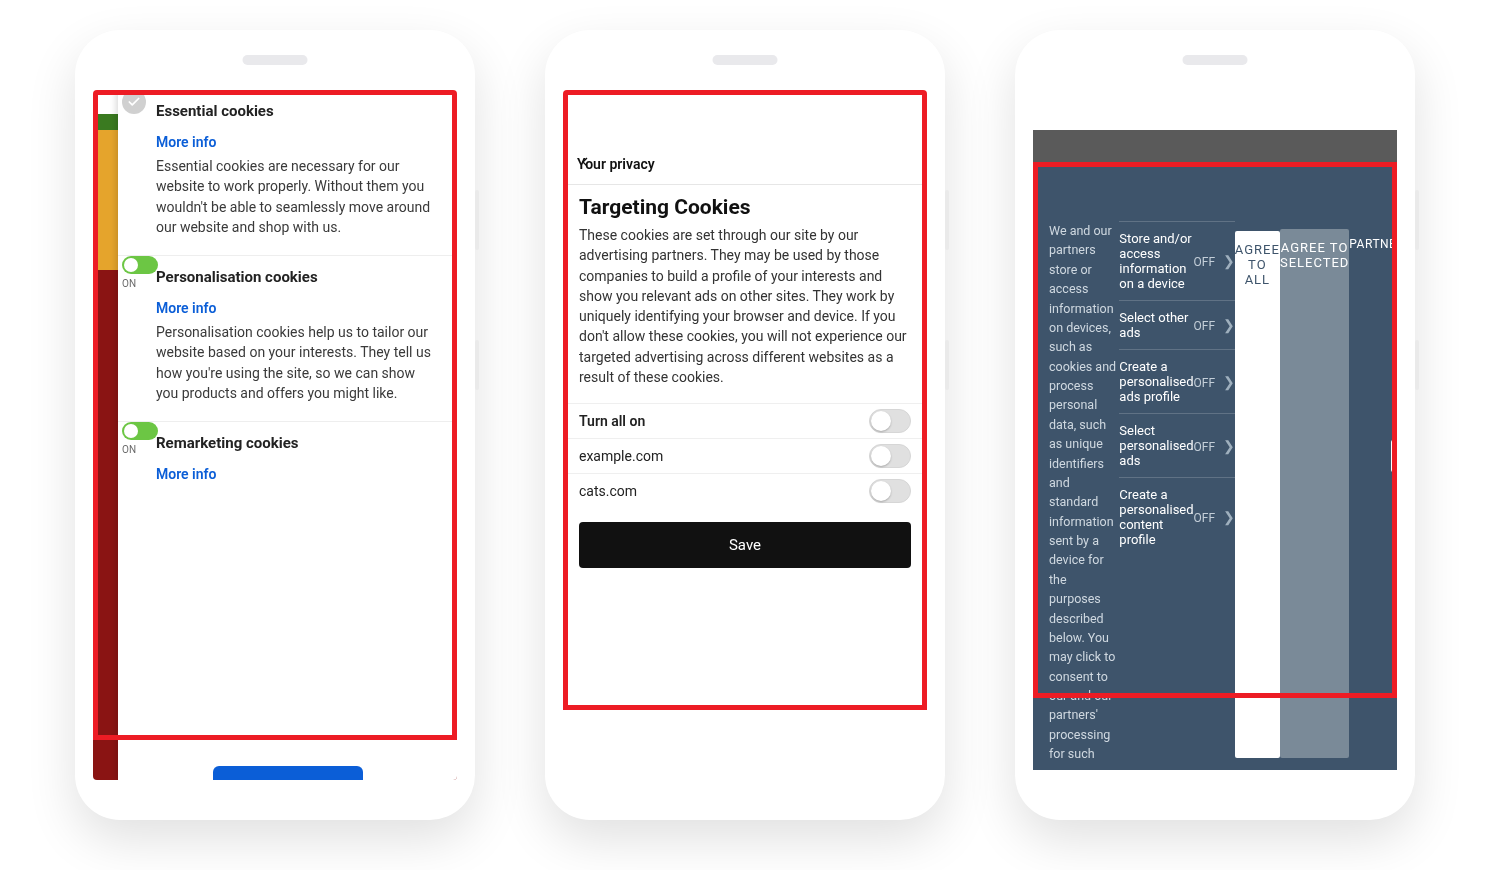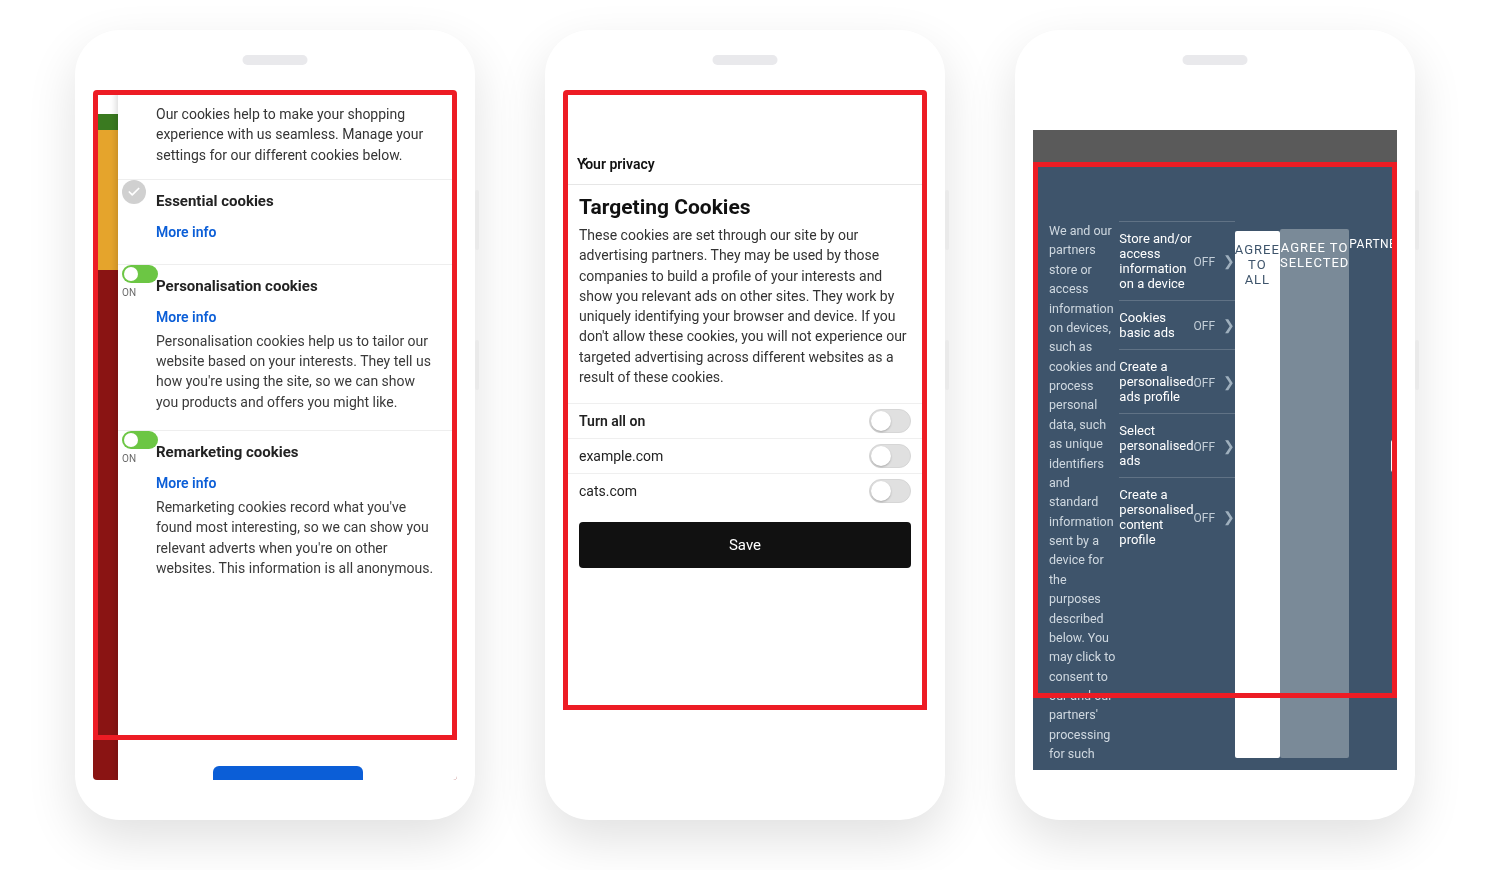--- a/index.html
+++ b/index.html
@@ -269,52 +269,51 @@
 <body>
 
 <div class="phone">
   <div class="btn2"></div>
   <div class="screen p1-screen">
     <div class="p1-bg bg-green"></div>
     <div class="p1-bg bg-yellow"></div>
     <div class="p1-bg bg-red"></div>
 
     <div class="p1-panel">
-      <div class="p1-intro">Our cookies help to make your shopping experience with us seamless. Manage your settings for our different cookies below.</div>
 
       <div class="p1-section">
         <div class="p1-icon">
           <div class="check-circle">
             <svg viewBox="0 0 24 24" fill="none" stroke="#fff" stroke-width="3" stroke-linecap="round" stroke-linejoin="round">
                 <polyline points="20 6 9 17 4 12"></polyline>
               </svg>
           </div>
         </div>
         <h3>Essential cookies</h3>
         <span class="more">More info</span>
+        <p>Essential cookies are necessary for our website to work properly. Without them you wouldn't be able to seamlessly move around our website and shop with us.</p>
       </div>
 
       <div class="p1-section">
         <div class="p1-icon">
           <div class="switch-green"></div>
           <div class="on-label">ON</div>
         </div>
         <h3>Personalisation cookies</h3>
         <span class="more">More info</span>
         <p>Personalisation cookies help us to tailor our website based on your interests. They tell us how you're using the site, so we can show you products and offers you might like.</p>
       </div>
 
       <div class="p1-section" style="border-bottom:none;">
         <div class="p1-icon">
           <div class="switch-green"></div>
           <div class="on-label">ON</div>
         </div>
         <h3>Remarketing cookies</h3>
         <span class="more">More info</span>
-        <p>Remarketing cookies record what you've found most interesting, so we can show you relevant adverts when you're on other websites. This information is all anonymous.</p>
       </div>
 
       <div class="p1-save"></div>
     </div>
 
     <div class="redbox" style="top:0; left:0; right:0; bottom:40px;"></div>
   </div>
 </div>
 
 <div class="phone">
@@ -356,21 +355,21 @@
   <div class="screen p3-screen">
     <div class="p3-greybar"></div>
     <div class="p3-dialog">
       <div class="p3-intro">We and our partners store or access information on devices, such as cookies and process personal data, such as unique identifiers and standard information sent by a device for the purposes described below. You may click to consent to our and our partners' processing for such purposes. Alternatively, you may click to refuse to consent, or access more detailed</div>
       <div class="p3-list">
         <div class="p3-item">
           <span>Store and/or access information on a device</span>
           <span><span class="off">OFF</span><span class="chev">❯</span></span>
         </div>
         <div class="p3-item">
-          <span>Cookies basic ads</span>
+          <span>Select other ads</span>
           <span><span class="off">OFF</span><span class="chev">❯</span></span>
         </div>
         <div class="p3-item">
           <span>Create a personalised ads profile</span>
           <span><span class="off">OFF</span><span class="chev">❯</span></span>
         </div>
         <div class="p3-item">
           <span>Select personalised ads</span>
           <span><span class="off">OFF</span><span class="chev">❯</span></span>
         </div>

